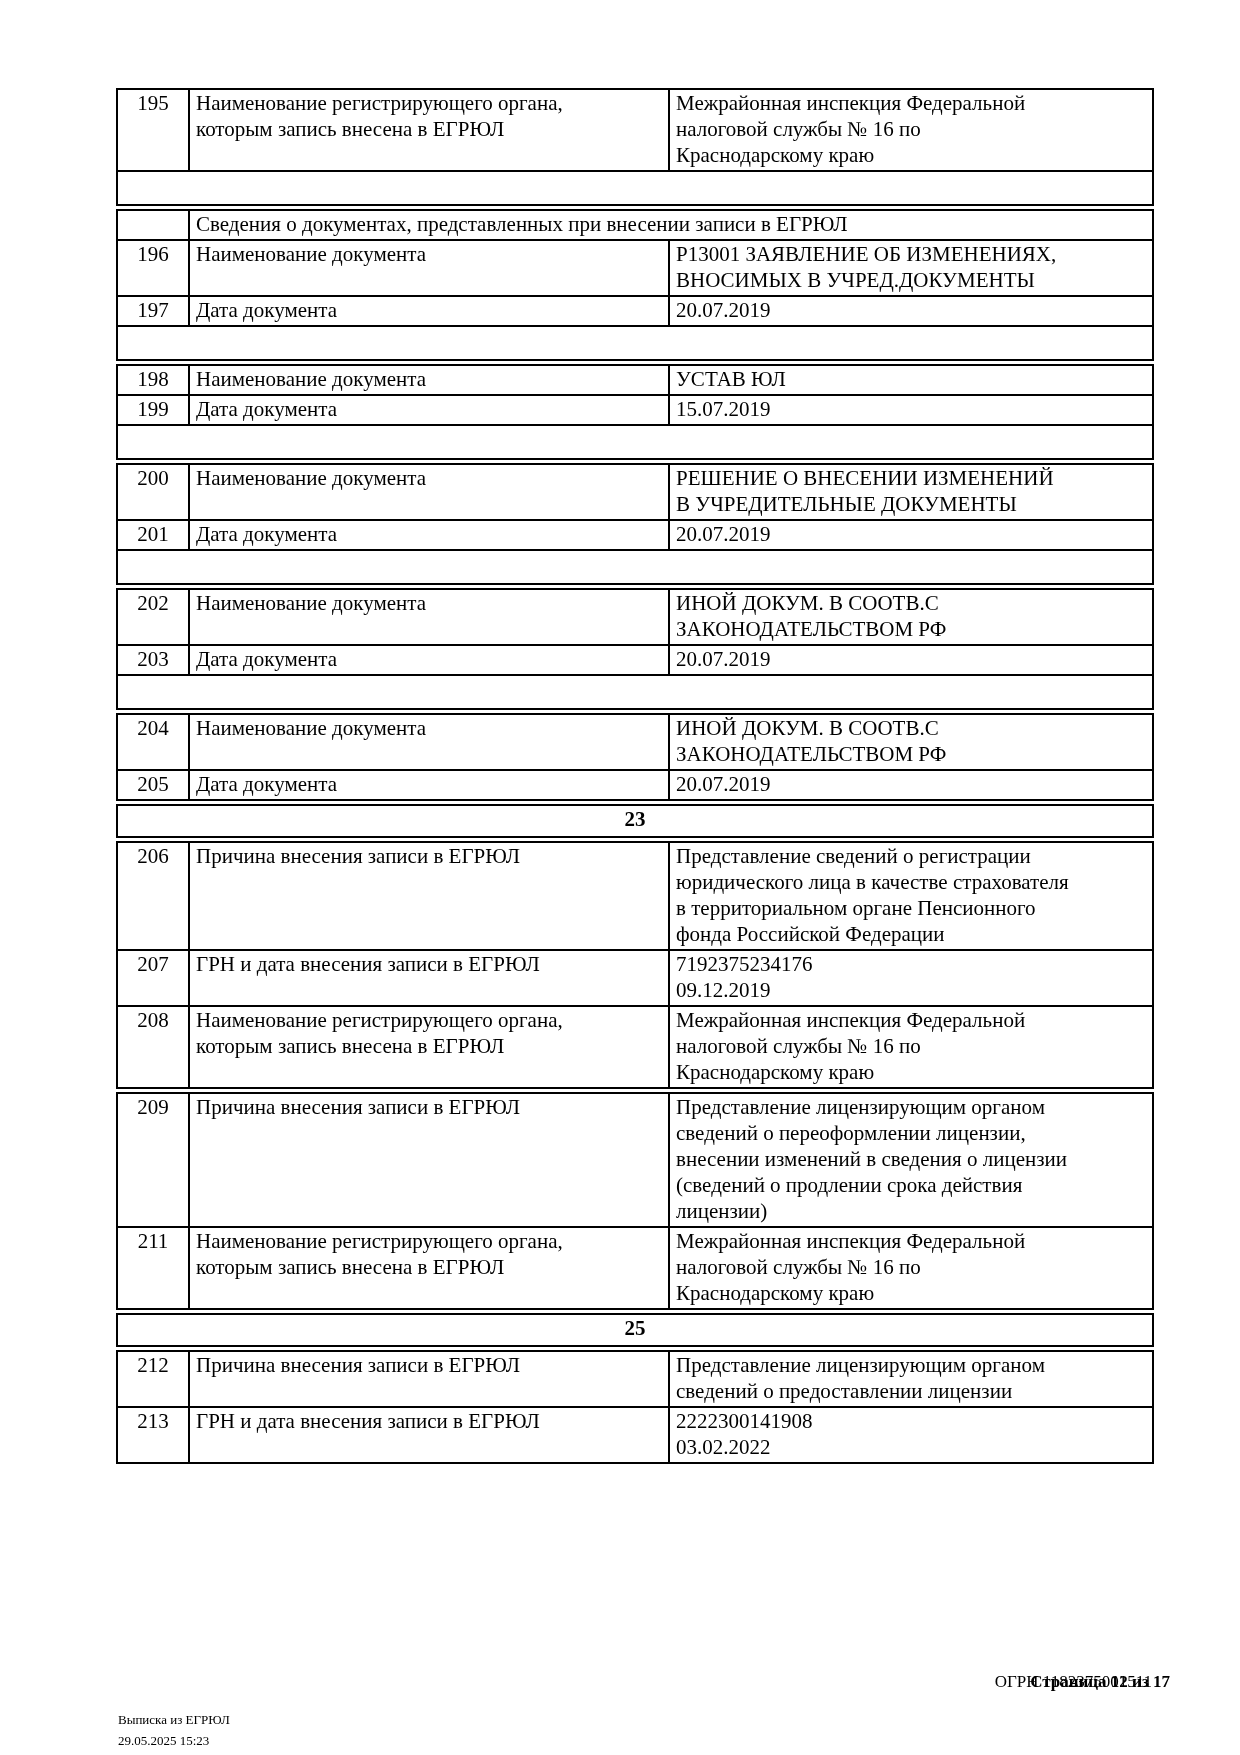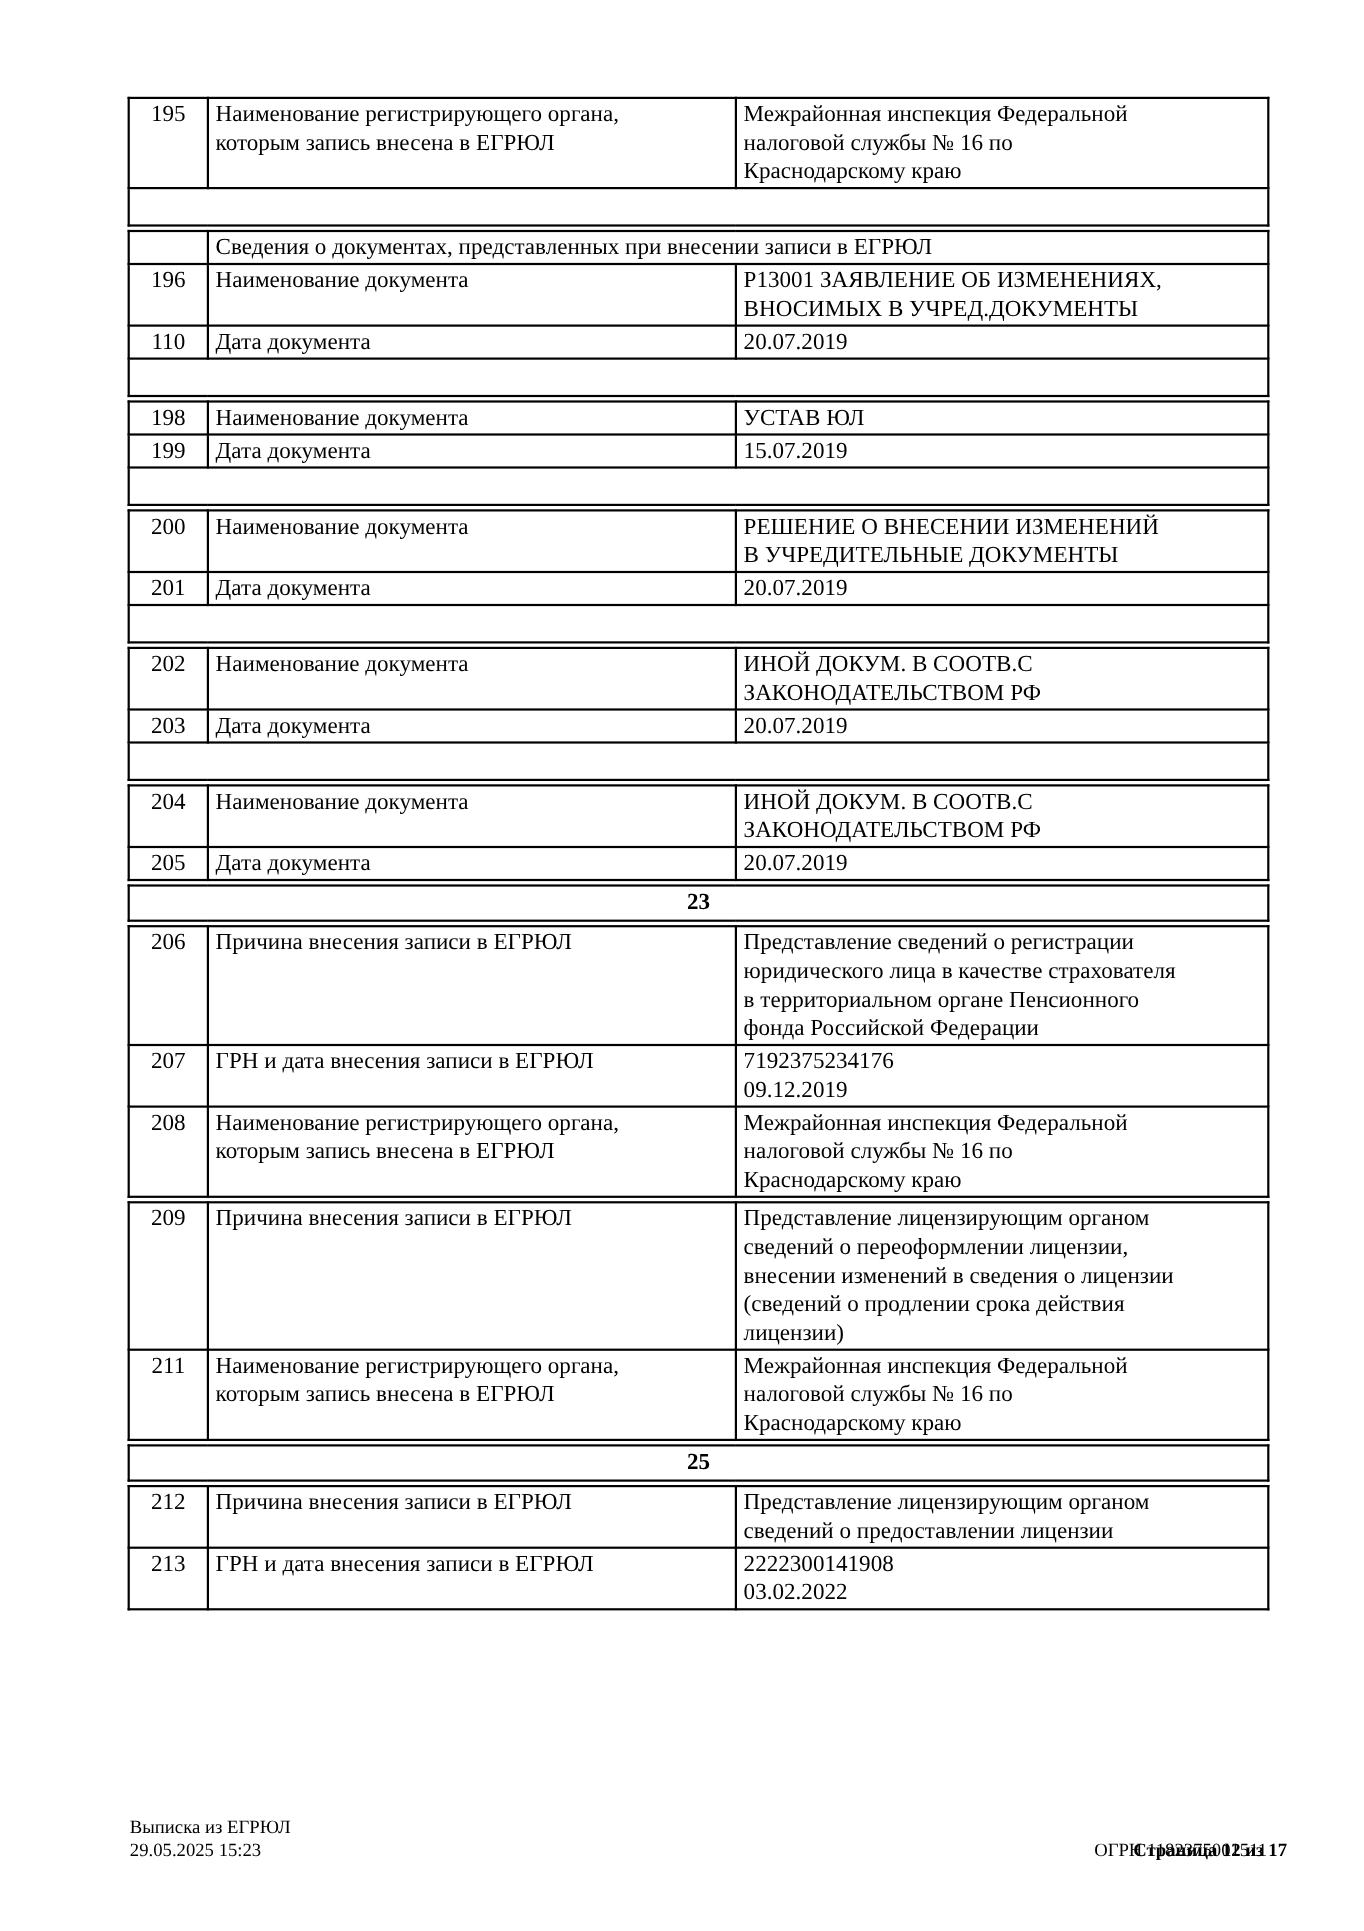--- a/index.html
+++ b/index.html
@@ -51,22 +51,22 @@
     text-align: center;
     font-weight: bold;
     height: 28px;
   }
   td.cell-group-header {
     
   }
   .footer-left {
     position: absolute;
     left: 118px;
-    top: 1650px;
-    font-size: 17px;
+    top: 1709px;
+    font-size: 13px;
     line-height: 21px;
     white-space: nowrap;
   }
   .footer-center {
     position: absolute;
     left: 116px;
     top: 1671px;
     width: 1036px;
     text-align: right;
     font-size: 17px;
@@ -135,21 +135,21 @@
             <td class="cell-label">
               <div>Наименование документа</div>
             </td>
             <td class="cell-value">
               <div>Р13001 ЗАЯВЛЕНИЕ ОБ ИЗМЕНЕНИЯХ,</div>
               <div>ВНОСИМЫХ В УЧРЕД.ДОКУМЕНТЫ</div>
             </td>
           </tr>
           <tr>
             <td class="cell-num">
-              <div>110</div>
+              <div>197</div>
             </td>
             <td class="cell-label">
               <div>Дата документа</div>
             </td>
             <td class="cell-value">
               <div>20.07.2019</div>
             </td>
           </tr>
           <tr>
             <td class="cell-spacer" colspan="3"></td>

